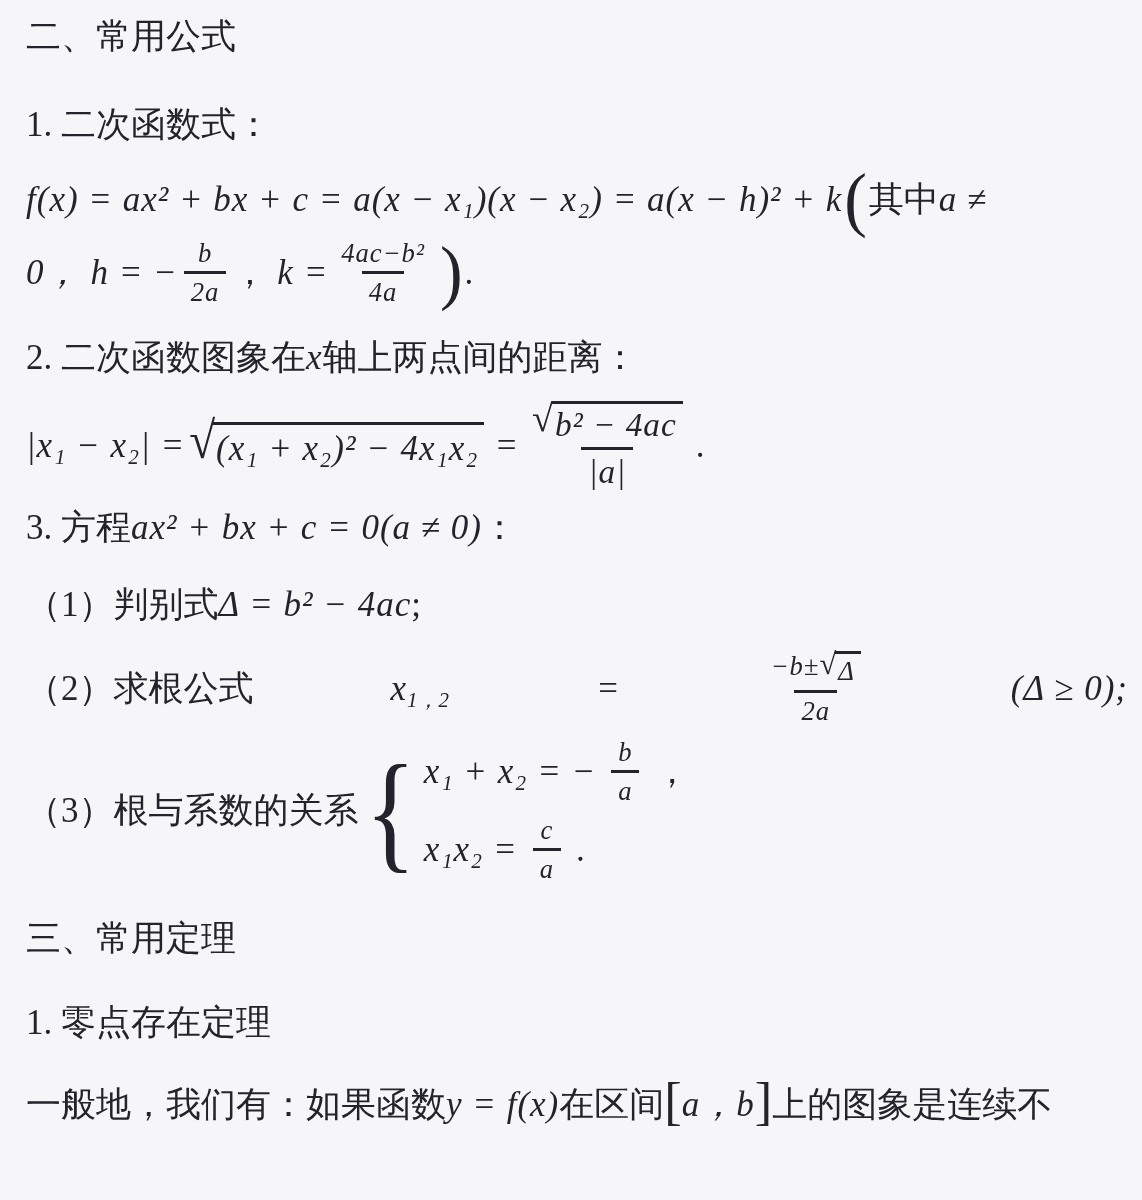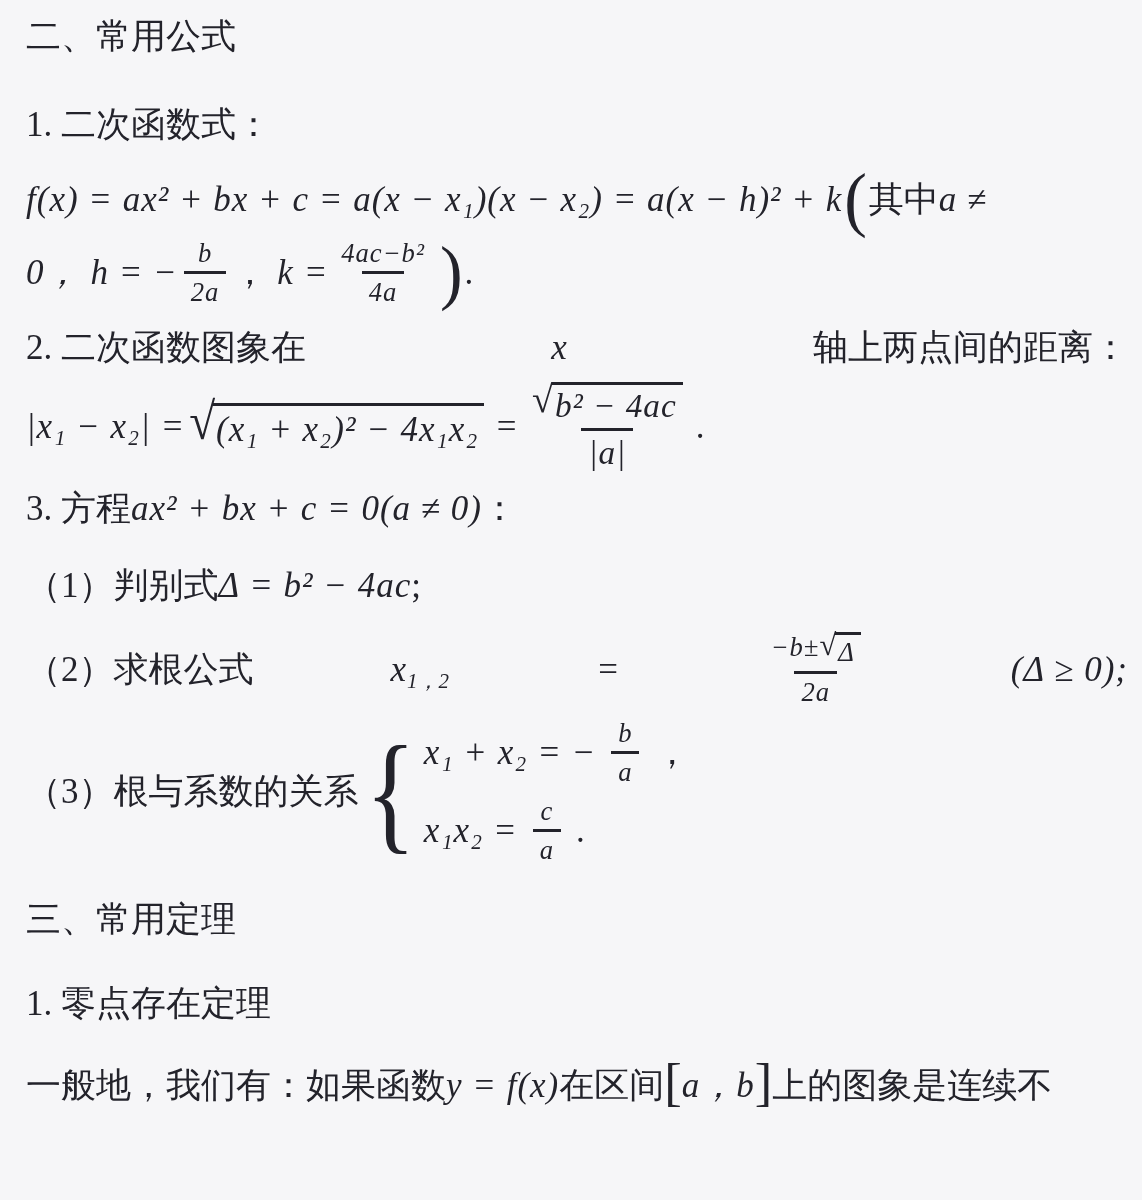--- a/index.html
+++ b/index.html
@@ -65,22 +65,22 @@
   .sysrow { display: flex; align-items: center; gap: 9px; }
 
   
   .mgroup { display: inline-flex; align-items: center; }
   .subsc { font-size: 0.6em; transform: translateY(0.5em); letter-spacing: 0; }
 
   
   .m-l2  { margin-top: 44px; }
   .m-l3  { margin-top: 24px; }
   .m-l4  { margin-top: 9px;  }
-  .m-l5  { margin-top: 18px; justify-content: space-between; }
-  .m-l6  { margin-top: 12px; }
+  .m-l5  { margin-top: 28px; }
+  .m-l6  { margin-top: 21px; }
   .m-l7  { margin-top: 15px; }
   .m-l8  { margin-top: 33px; }
   .m-l9  { margin-top: 24px; justify-content: space-between; }
   .m-l10 { margin-top: 10px; }
   .m-l11 { margin-top: 32px; }
   .m-l12 { margin-top: 40px; }
   .m-l13 { margin-top: 38px; }
 </style>
 </head>
 <body>

